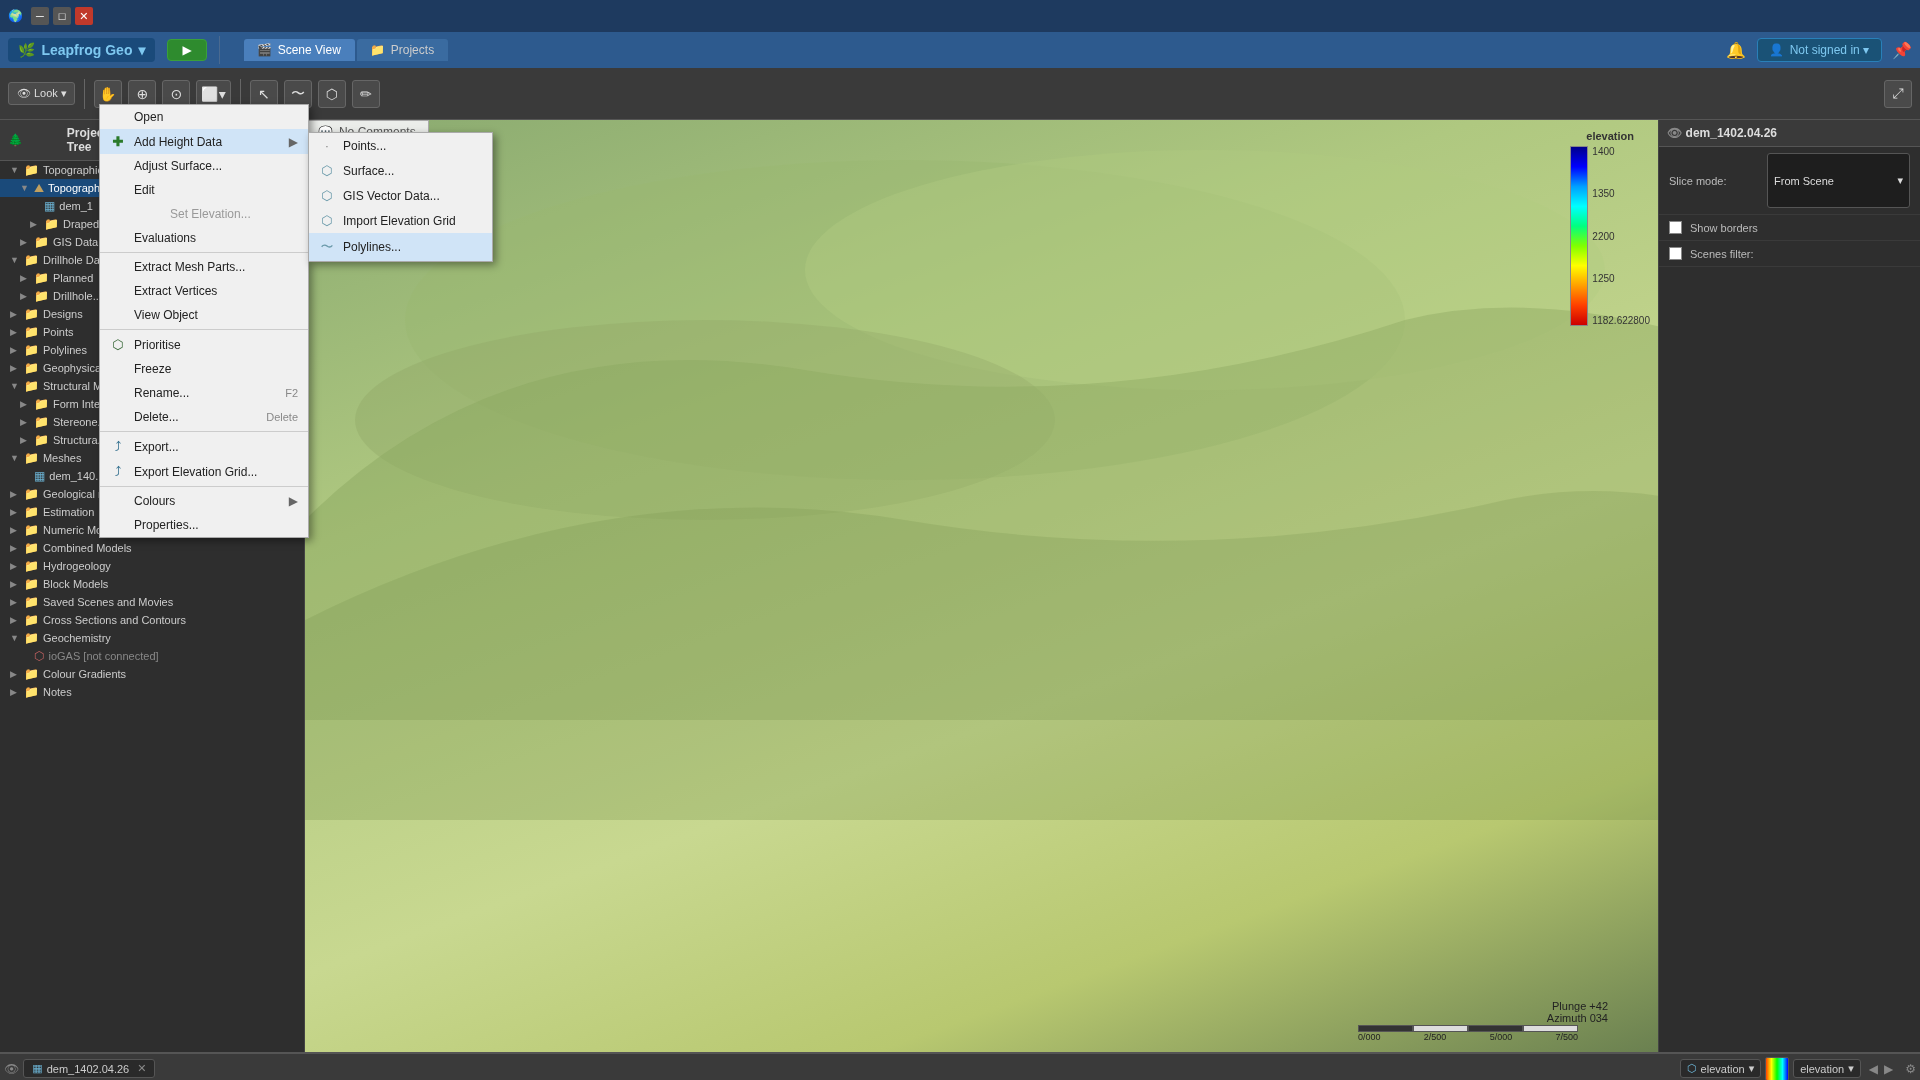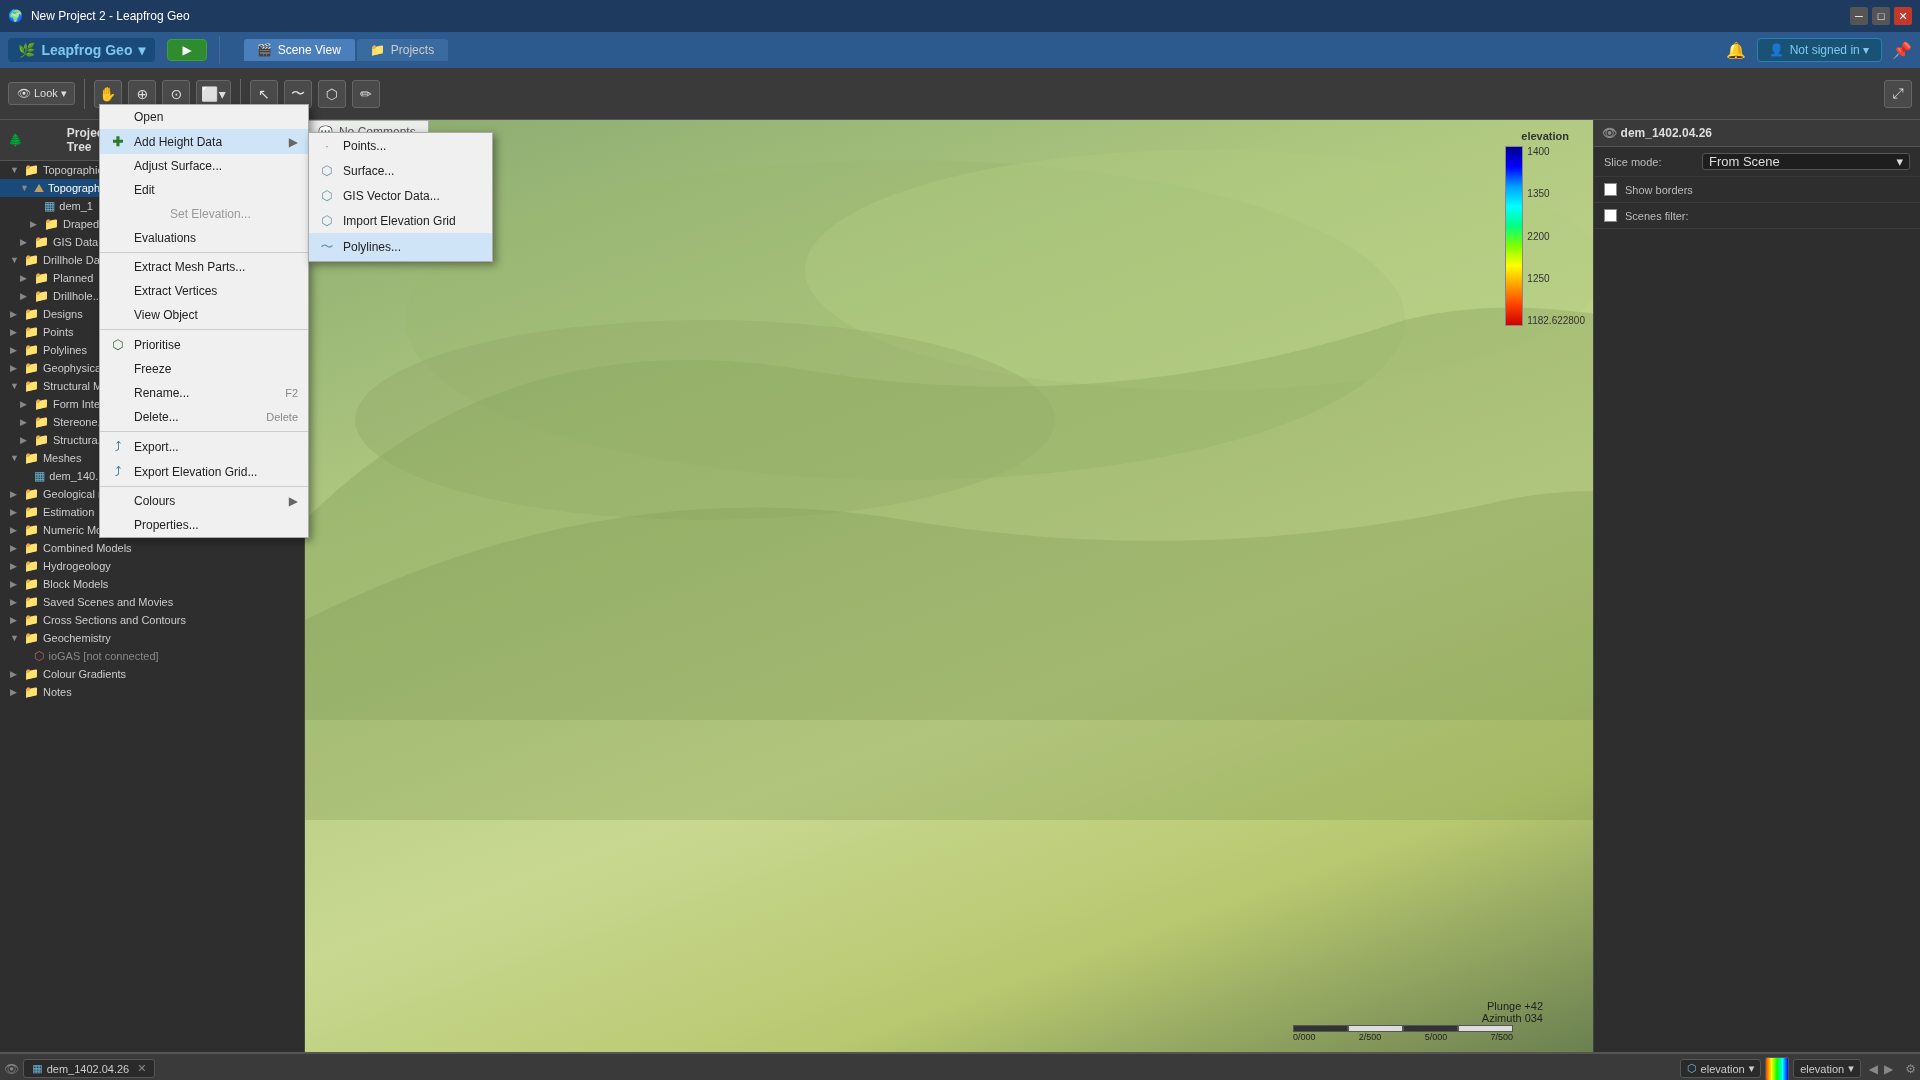--- a/index.html
+++ b/index.html
@@ -230,21 +230,21 @@
       cursor: pointer; color: #ccc;
     }
     .scene-obj .close-x { color: #888; cursor: pointer; margin-left: 4px; }
     .scene-dropdown {
       background: #2a2a2a; border: 1px solid #555; border-radius: 3px;
       padding: 2px 6px; font-size: 11px; color: #ccc; display: flex; align-items: center; gap: 4px;
     }
 
     
     #right-panel {
-      width: 327px;
+      width: 262px;
       background: #2e2e2e;
       border-left: 1px solid #444;
       display: flex;
       flex-direction: column;
     }
     #right-panel-header {
       background: #3a3a3a;
       padding: 6px 8px;
       font-size: 12px;
       color: #ddd;
@@ -254,21 +254,21 @@
     .prop-row {
       display: flex;
       align-items: center;
       padding: 6px 10px;
       border-bottom: 1px solid #3a3a3a;
       gap: 8px;
     }
     .prop-label { font-size: 11px; color: #bbb; width: 90px; flex-shrink: 0; }
     .prop-dropdown {
       flex: 1; background: #1e1e1e; border: 1px solid #555; border-radius: 3px;
-      padding: 0 6px; color: #ddd; font-size: 13px;
+      padding: 20px 6px; color: #ddd; font-size: 11px;
       display: flex; align-items: center; justify-content: space-between; cursor: pointer;
     }
     .prop-checkbox { width: 13px; height: 13px; background: #fff; border: 1px solid #888; display: inline-block; }
     .prop-input {
       flex: 1; background: #1e1e1e; border: 1px solid #555; border-radius: 3px;
       padding: 2px 5px; color: #ddd; font-size: 11px; font-family: monospace;
     }
 
     
     ::-webkit-scrollbar { width: 6px; }
@@ -280,21 +280,20 @@
       right: 50px; bottom: 28px;
       font-size: 11px; color: #222;
       text-align: right;
     }
   </style>
 </head>
 <body>
 
 <div id="titlebar">
   <span>🌍</span>
-  <span class="title">New Project 2 - Leapfrog Geo</span>
   <div class="window-controls">
     <button class="win-btn">─</button>
     <button class="win-btn">□</button>
     <button class="win-btn close">✕</button>
   </div>
 </div>
 
 <div id="appbar">
   <div class="app-brand">
     <span>🌿</span>

